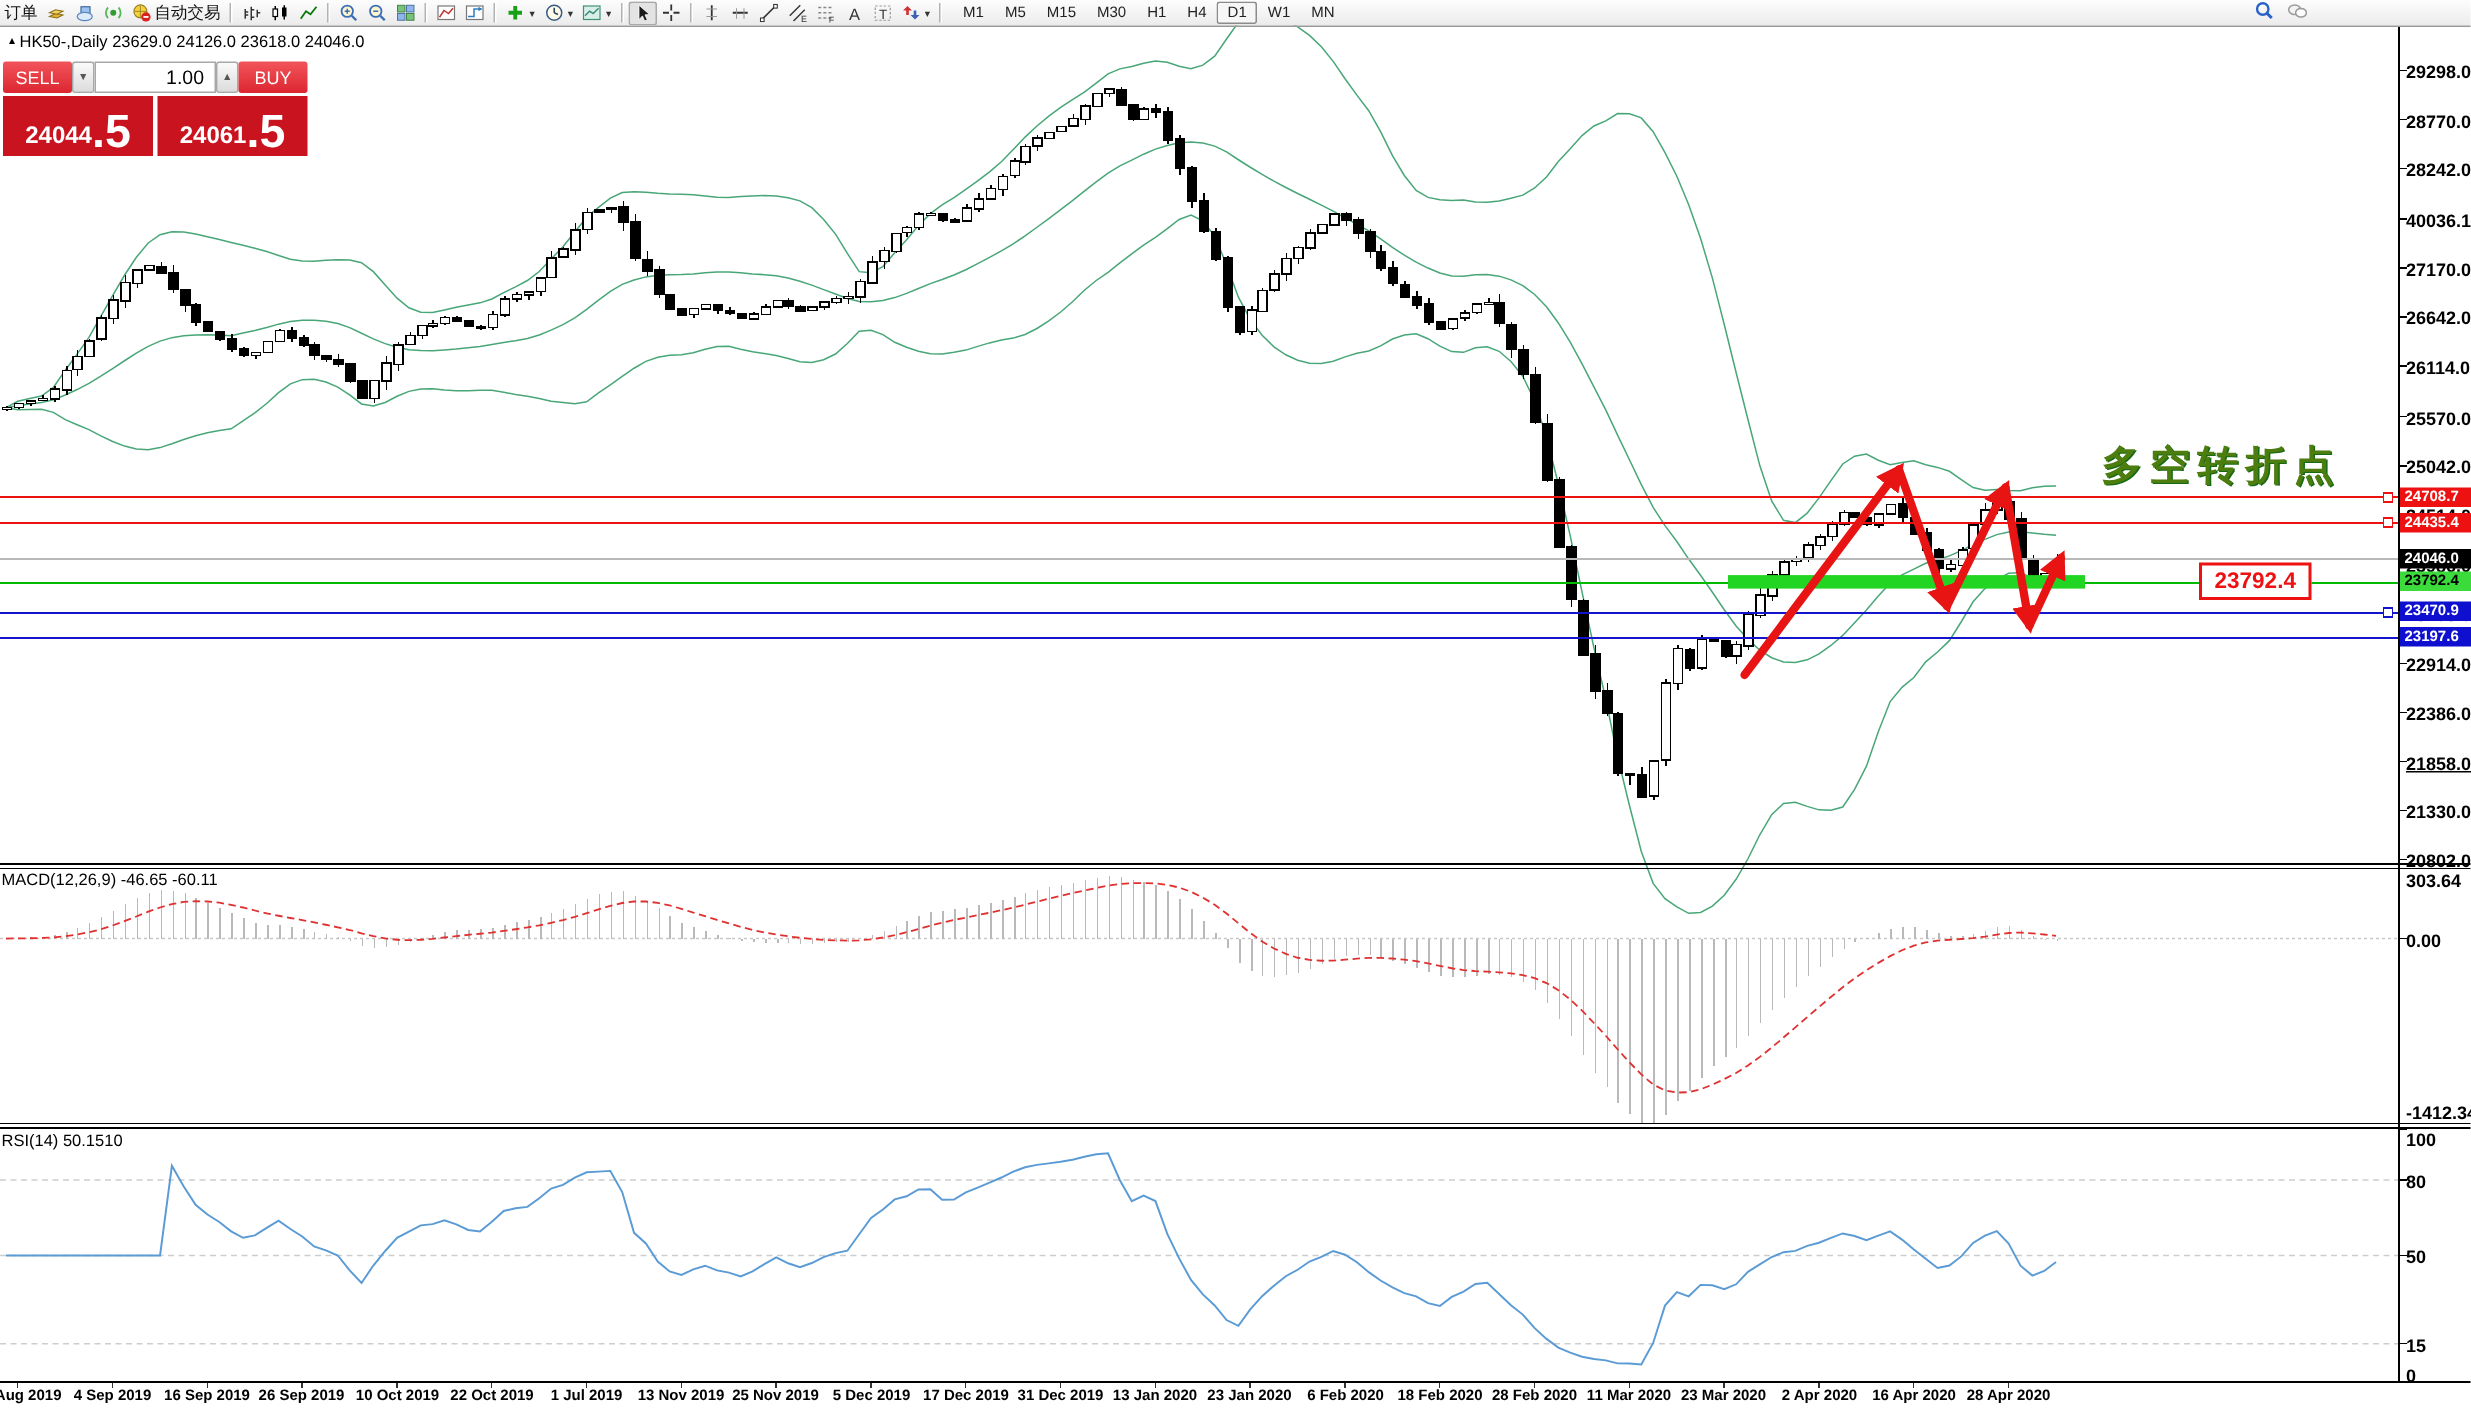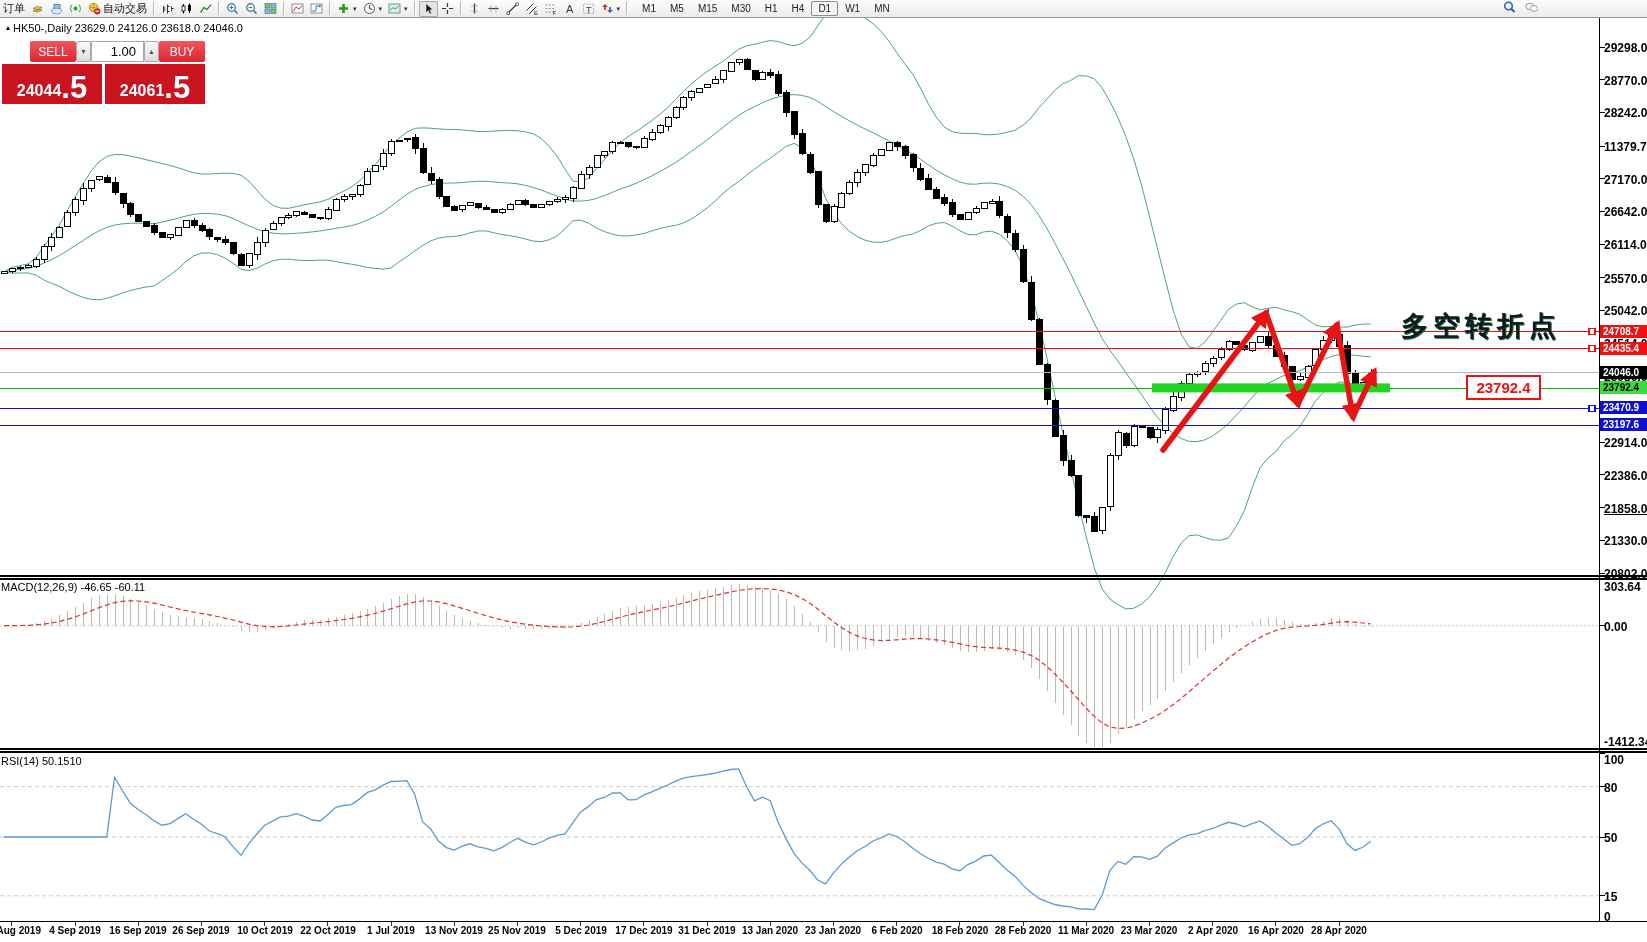--- a/index.html
+++ b/index.html
@@ -18,43 +18,43 @@
   .tb-tf{display:flex;align-items:center;margin-left:4px;}
   .tb-tf-btn{font-size:10px;color:#222;padding:1px 7px;height:13px;line-height:13px;}
   .tb-tf-btn.active{background:#f6f6f6;box-shadow:inset 0 0 0 1px #8b8b8b;border-radius:2px;}
   .tb-right{position:absolute;left:1503px;top:1px;display:flex;gap:9px;align-items:center;}
 
   
   .chart-title{position:absolute;left:6px;top:22px;font-size:11px;color:#000;z-index:10;}
   .chart-title .mk{font-size:8px;vertical-align:2px;margin-right:3px;}
 
   .trade-panel{position:absolute;left:2px;top:41px;width:203px;z-index:20;}
-  .tp-row1{display:flex;height:21px;gap:0;margin-left:28px;}
+  .tp-row1{display:flex;height:21px;gap:0;}
   .tp-sell,.tp-buy{width:46px;background:linear-gradient(#f2545b,#dc2630);color:#fff;
      font-size:12px;display:flex;align-items:center;justify-content:center;border-radius:2px;}
   .tp-spin{width:13px;background:linear-gradient(#fafafa,#dcdcdc);border:1px solid #a8a8a8;
      color:#555;font-size:7px;display:flex;align-items:center;justify-content:center;border-radius:2px;}
   .tp-vol{flex:1;background:#fff;border:1px solid #a8a8a8;font-size:13px;text-align:right;
      padding-right:7px;line-height:19px;color:#000;}
   .tp-row2{display:flex;gap:3px;margin-top:2px;}
   .tp-price{width:100px;height:38px;background:#c9131f;color:#fff;display:flex;
      align-items:flex-end;justify-content:center;padding-bottom:2px;}
   .tp-price .main{font-size:16px;font-weight:bold;line-height:22px;}
   .tp-price .frac{font-size:31px;font-weight:bold;line-height:28px;}
 
   .ind-label{position:absolute;left:1px;font-size:11px;color:#000;z-index:10;}
 
   .tick-label{position:absolute;left:1604px;width:43px;font-size:12px;font-weight:bold;color:#000;z-index:5;}
   .badge{position:absolute;left:1600px;width:47px;height:13px;font-size:10px;font-weight:bold;
      line-height:13px;padding-left:3px;z-index:6;}
   .date-axis{position:absolute;left:0;top:923px;width:1647px;height:19px;overflow:hidden;z-index:5;}
   .date-label{position:absolute;top:2px;font-size:10px;font-weight:bold;color:#000;transform:translateX(-50%);}
 
-  .cn-note{position:absolute;left:1401px;top:308px;font-size:27px;font-weight:bold;
-     color:#0f172a;text-shadow:1px 1px 0 #156b15;letter-spacing:5px;z-index:12;white-space:nowrap;}
+  .cn-note{position:absolute;left:1401px;top:292px;font-size:27px;font-weight:bold;
+     color:#4d7c0f;text-shadow:1px 1px 0 #156b15;letter-spacing:5px;z-index:12;white-space:nowrap;}
   .price-note{position:absolute;left:1466px;top:375px;width:71px;height:21px;border:2px solid #ee1111;
      background:#fff;color:#ee1111;font-size:15px;font-weight:bold;text-align:center;
      line-height:21px;z-index:12;}
   svg text{font-family:"Liberation Sans",sans-serif;}
 </style>
 </head>
 <body>
 
 <div id="stage">
 
@@ -946,21 +946,21 @@
     </div>
   </div>
 
   <div class="ind-label" style="top:581px">MACD(12,26,9) -46.65 -60.11</div>
   <div class="ind-label" style="top:755px">RSI(14) 50.1510</div>
 
   <div id="price-axis">
       <div class="tick-label" style="top: 41px;">29298.0</div>
       <div class="tick-label" style="top: 73.6893px;">28770.0</div>
       <div class="tick-label" style="top: 106.379px;">28242.0</div>
-      <div class="tick-label" style="top: 140.058px;">11379.7</div>
+      <div class="tick-label" style="top: 140.058px;">40036.1</div>
       <div class="tick-label" style="top: 172.748px;">27170.0</div>
       <div class="tick-label" style="top: 205.437px;">26642.0</div>
       <div class="tick-label" style="top: 238.126px;">26114.0</div>
       <div class="tick-label" style="top: 271.806px;">25570.0</div>
       <div class="tick-label" style="top: 304.495px;">25042.0</div>
       <div class="tick-label" style="top: 337.185px;">24514.0</div>
       <div class="tick-label" style="top: 369.874px;">23986.0</div>
       <div class="tick-label" style="top: 402.563px;">23458.0</div>
       <div class="tick-label" style="top: 436.243px;">22914.0</div>
       <div class="tick-label" style="top: 468.932px;">22386.0</div>

